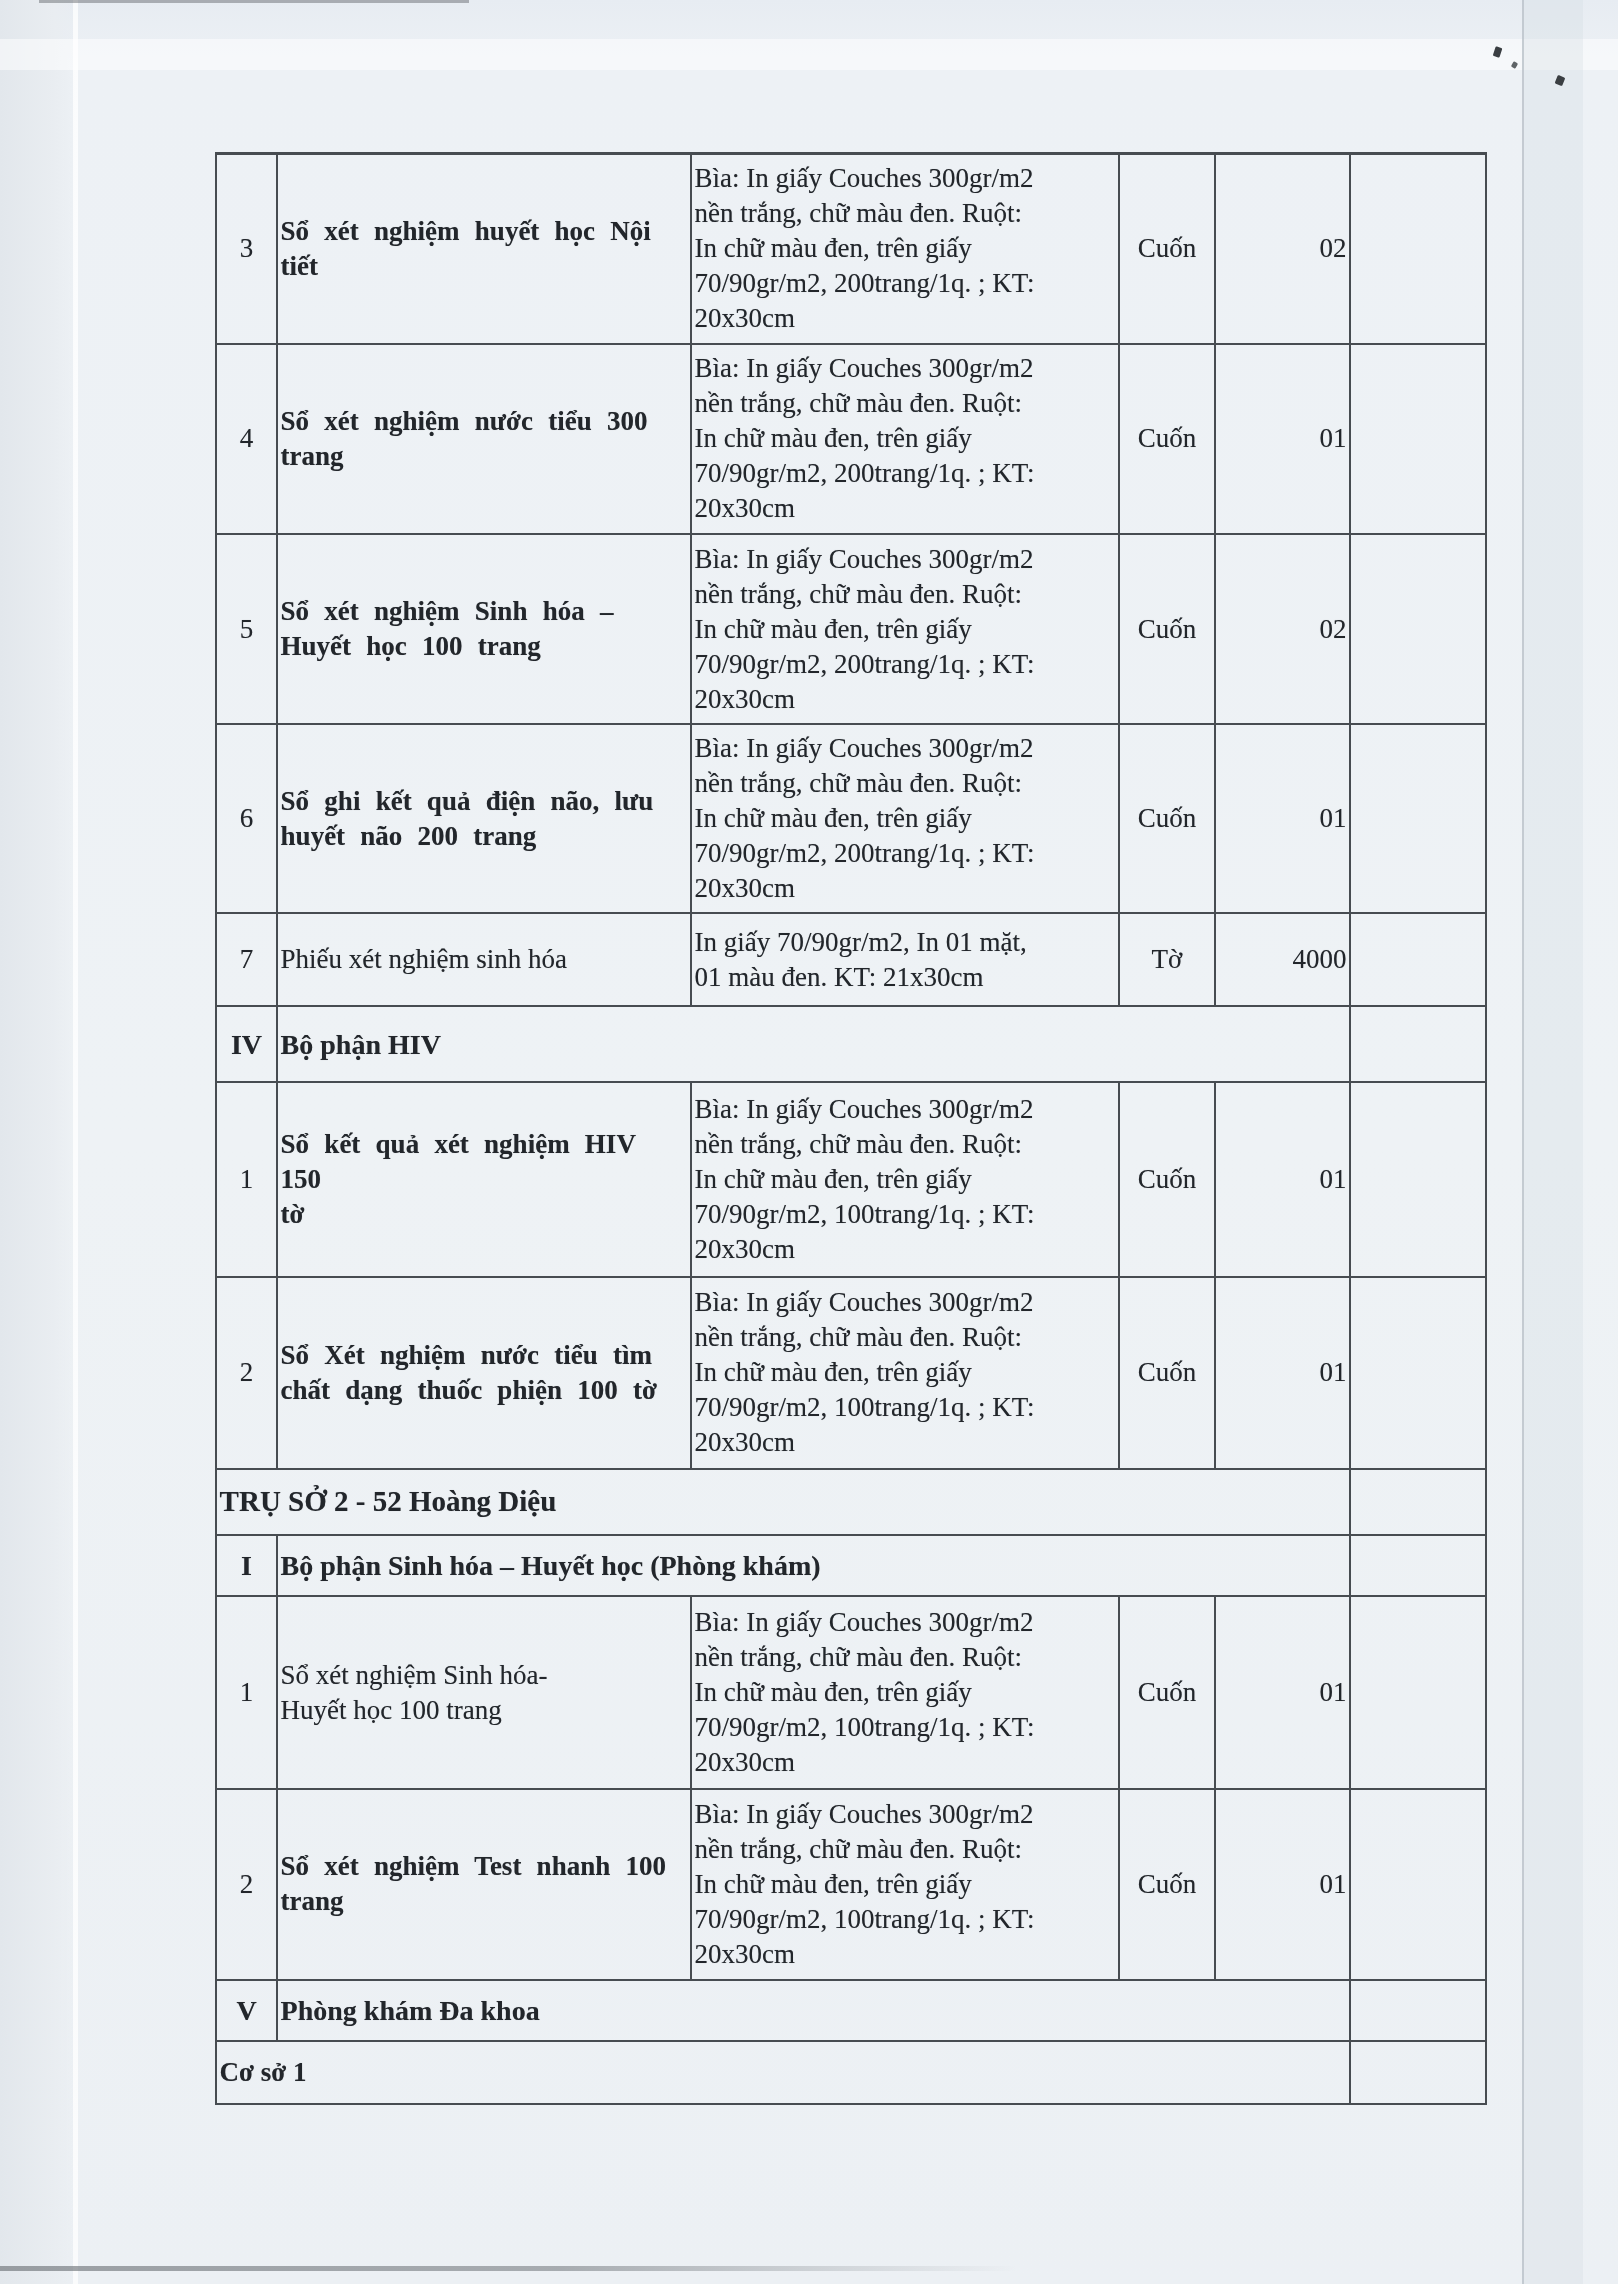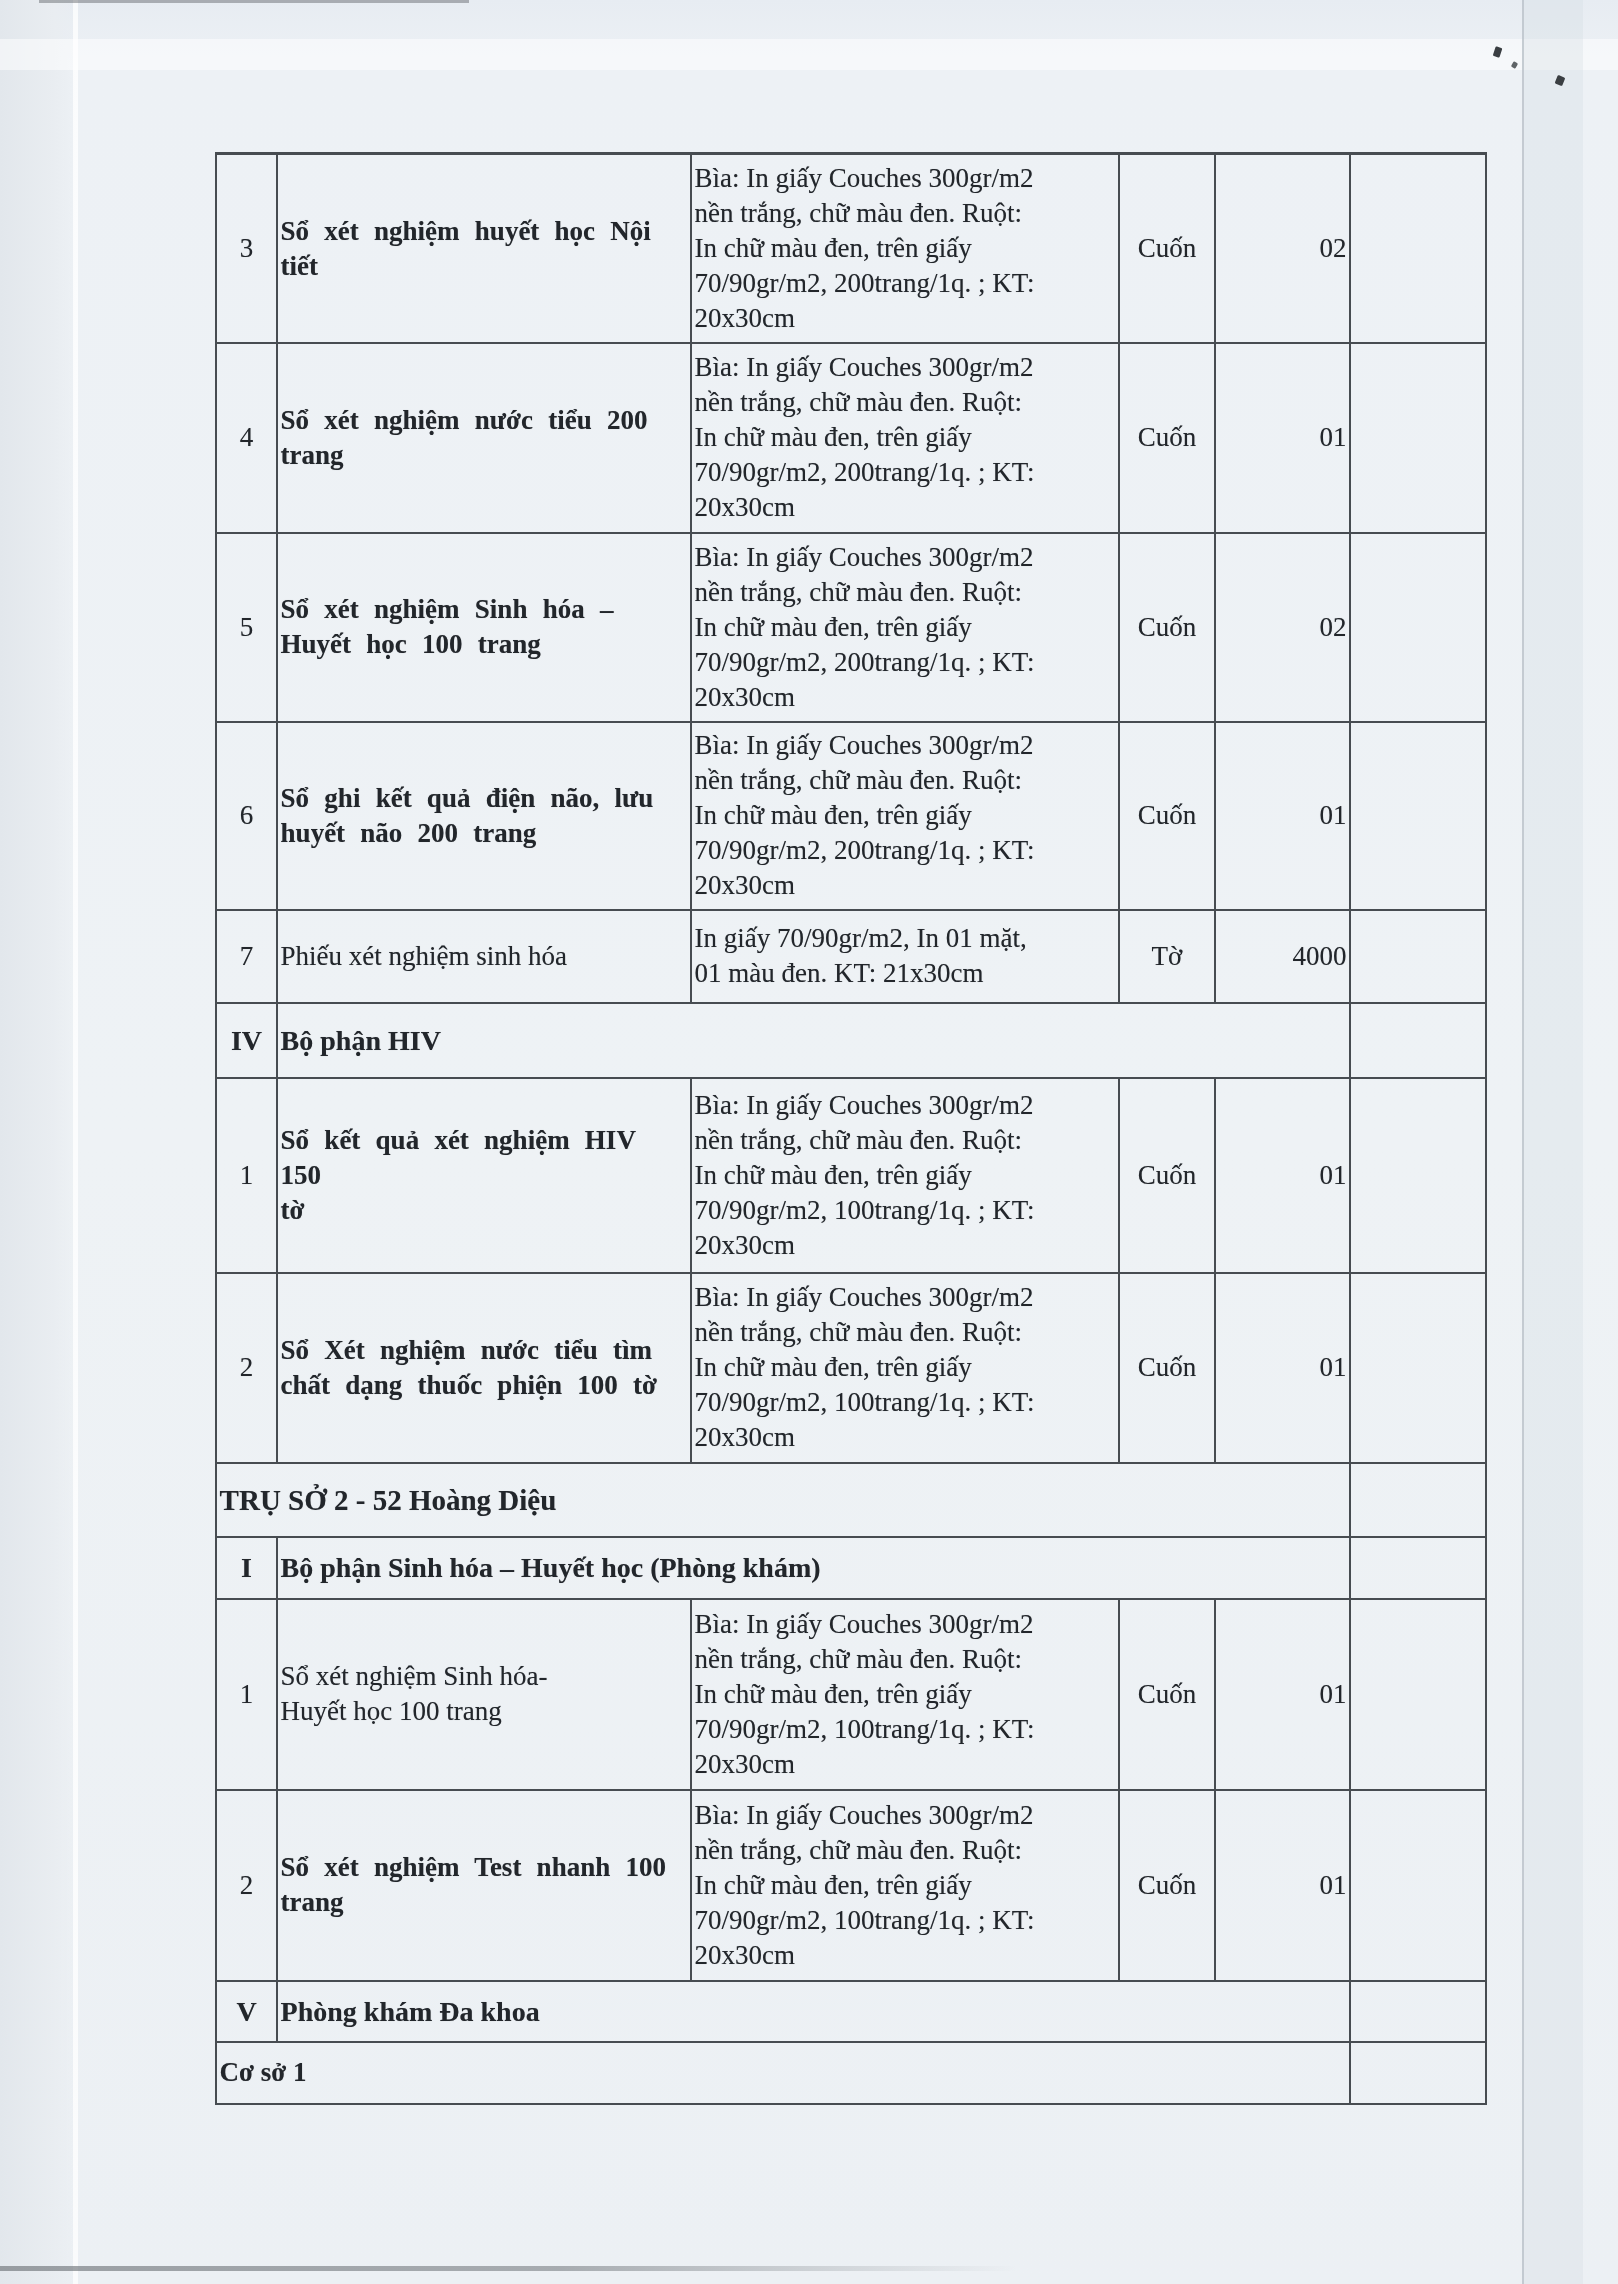--- a/index.html
+++ b/index.html
@@ -112,21 +112,21 @@
 nền trắng, chữ màu đen. Ruột:
 In chữ màu đen, trên giấy
 70/90gr/m2, 200trang/1q. ; KT:
 20x30cm</td>
         <td class="c-unit">Cuốn</td>
         <td class="c-qty">02</td>
         <td class="c-notes"></td>
       </tr>
       <tr class="item" style="height:189px">
         <td class="c-stt">4</td>
-        <td class="c-name sp">Sổ xét nghiệm nước tiểu 200
+        <td class="c-name sp">Sổ xét nghiệm nước tiểu 300
 trang</td>
         <td class="c-spec">Bìa: In giấy Couches 300gr/m2
 nền trắng, chữ màu đen. Ruột:
 In chữ màu đen, trên giấy
 70/90gr/m2, 200trang/1q. ; KT:
 20x30cm</td>
         <td class="c-unit">Cuốn</td>
         <td class="c-qty">01</td>
         <td class="c-notes"></td>
       </tr>
@@ -189,21 +189,21 @@
 chất dạng thuốc phiện  100 tờ</td>
         <td class="c-spec">Bìa: In giấy Couches 300gr/m2
 nền trắng, chữ màu đen. Ruột:
 In chữ màu đen, trên giấy
 70/90gr/m2, 100trang/1q. ; KT:
 20x30cm</td>
         <td class="c-unit">Cuốn</td>
         <td class="c-qty">01</td>
         <td class="c-notes"></td>
       </tr>
-      <tr class="banner" style="height:74px">
+      <tr class="banner" style="height:66px">
         <td class="c-banner" colspan="5">TRỤ SỞ 2 -  52 Hoàng Diệu</td>
         <td class="c-notes"></td>
       </tr>
       <tr class="section" style="height:61px">
         <td class="c-stt">I</td>
         <td class="c-label" colspan="4">Bộ phận  Sinh hóa – Huyết học (Phòng khám)</td>
         <td class="c-notes"></td>
       </tr>
       <tr class="item" style="height:191px">
         <td class="c-stt">1</td>

